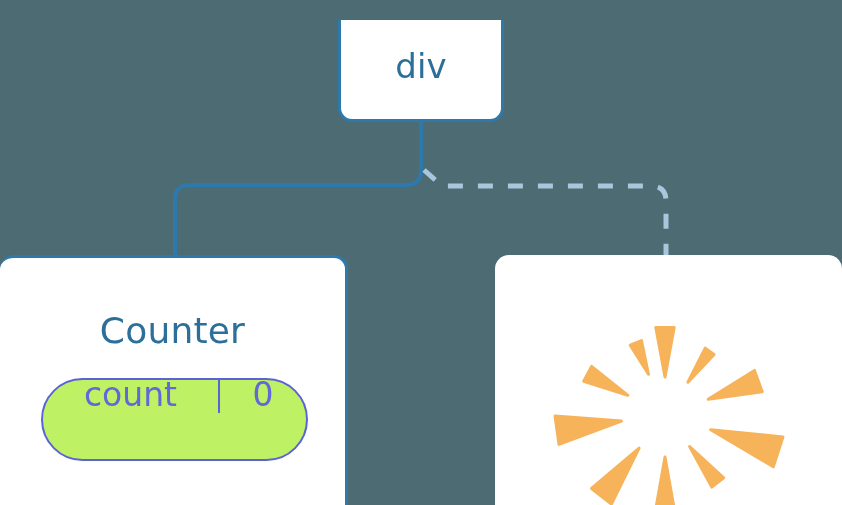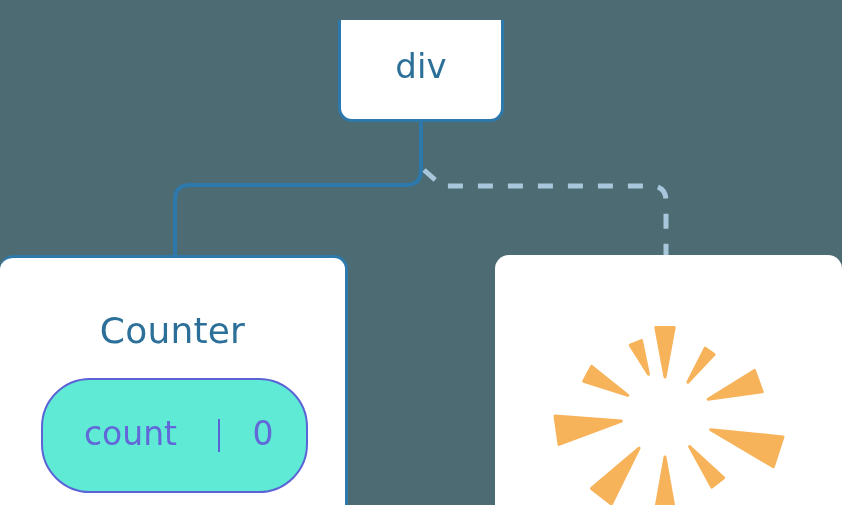--- a/index.html
+++ b/index.html
@@ -92,27 +92,27 @@
     top: 55px;
     font-size: 36px;
   }
 
   
   .state-pill {
     position: absolute;
     left: 41px;
     top: 120px;
     width: 267px;
-    height: 115px;
+    height: 83px;
     border: 2px solid #5c63d6;
     border-radius: 49px;
     box-sizing: border-box;
     display: flex;
-    align-items: center;
-    background: #5eead4;
+    align-items: flex-start;
+    background: #bef264;
   }
   .state-key {
     flex: 0 0 175px;
     display: flex;
     align-items: center;
     justify-content: center;
     border-right: 2px solid #5c63d6;
   }
   .state-val {
     flex: 1 1 auto;

